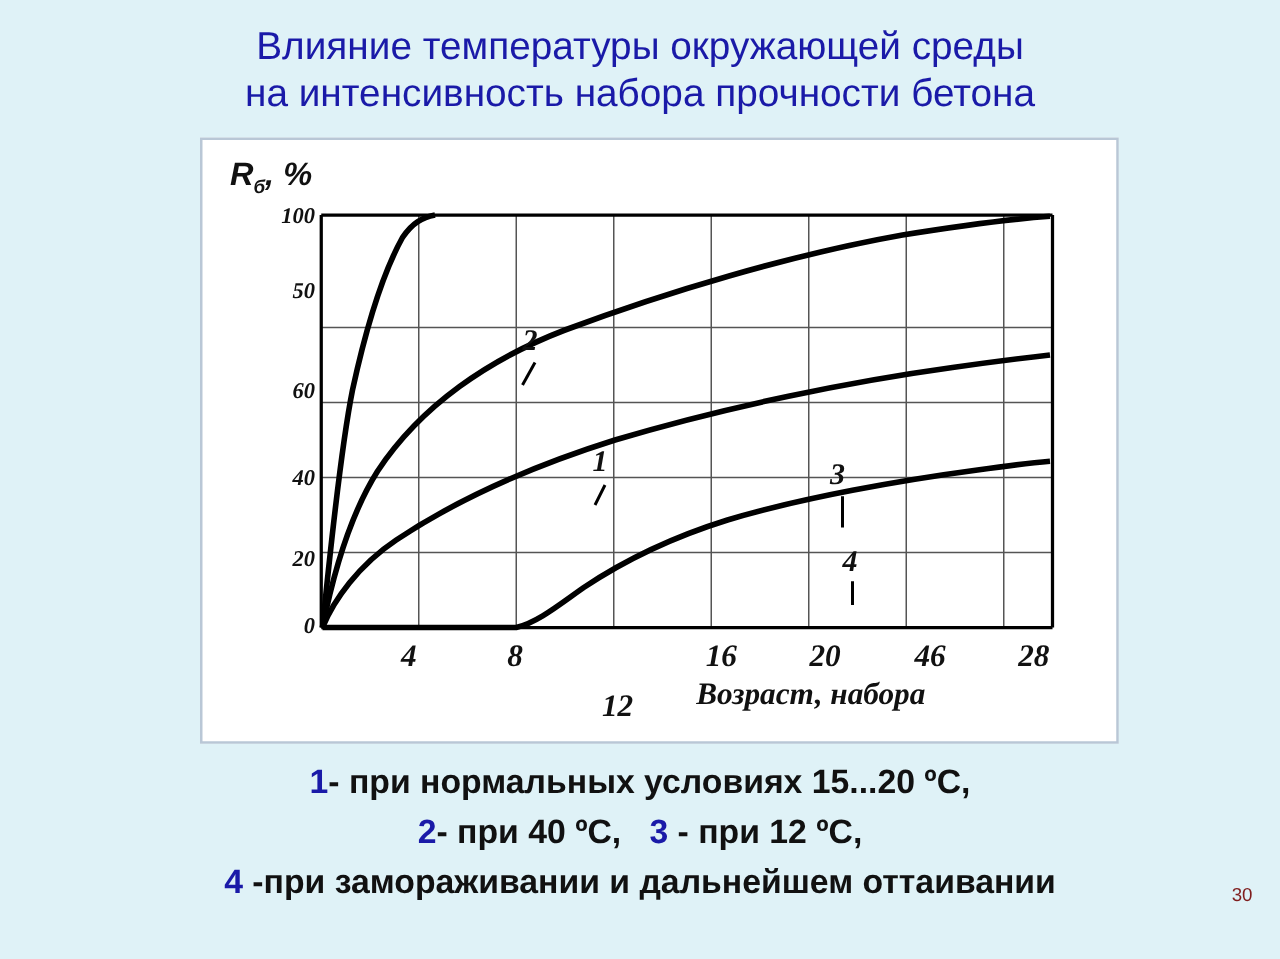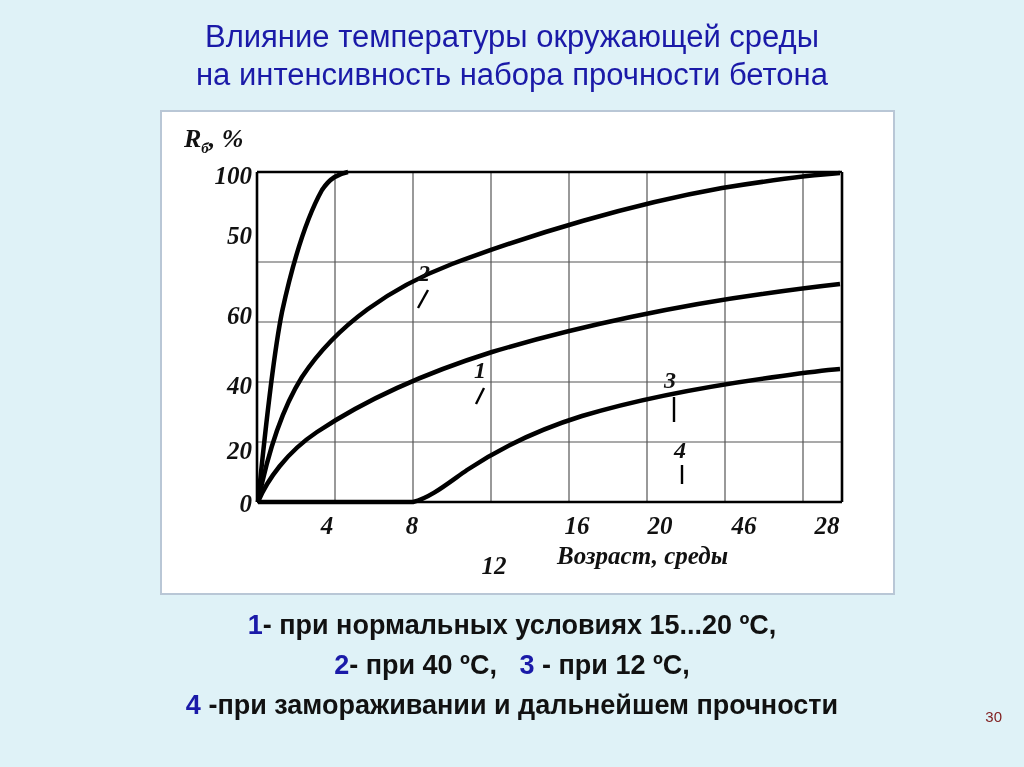--- a/index.html
+++ b/index.html
@@ -47,21 +47,21 @@
     position: absolute;
     left: 0;
     top: 0;
     width: 735px;
     height: 485px;
   }
   .axis-label-y {
     position: absolute;
     left: 22px;
     top: 12px;
-    font-family: Liberation Serif, serif;
+    font-family: Liberation Sans, sans-serif;
     font-style: italic;
     font-size: 26px;
     color: #111;
     font-weight: bold;
   }
   .axis-label-y sub {
     font-size: 15px;
   }
   .axis-label-x {
     position: absolute;
@@ -70,21 +70,21 @@
     font-family: "Liberation Serif", serif;
     font-style: italic;
     font-size: 25px;
     color: #111;
     font-weight: bold;
   }
   .ytick {
     position: absolute;
     font-family: "Liberation Serif", serif;
     font-style: italic;
-    font-size: 25px;
+    font-size: 18px;
     font-weight: bold;
     color: #111;
     text-align: right;
     width: 62px;
   }
   .xtick {
     position: absolute;
     font-family: "Liberation Serif", serif;
     font-style: italic;
     font-size: 25px;
@@ -152,21 +152,21 @@
       <div class="ytick" style="left:28px; top:378px;">0</div>
 
       <div class="xtick" style="left:145px; top:400px;">4</div>
       <div class="xtick" style="left:230px; top:400px;">8</div>
       <div class="xtick" style="left:312px; top:400px;margin-top:40px;">12</div>
       <div class="xtick" style="left:395px; top:400px;">16</div>
       <div class="xtick" style="left:478px; top:400px;">20</div>
       <div class="xtick" style="left:562px; top:400px;">46</div>
       <div class="xtick" style="left:645px; top:400px;">28</div>
 
-      <div class="axis-label-x">Возраст, среды</div>
+      <div class="axis-label-x">Возраст, набора</div>
 
       <div class="curve-label" style="left:256px; top:148px;">2</div>
       <div class="curve-label" style="left:312px; top:245px;">1</div>
       <div class="curve-label" style="left:502px; top:255px;">3</div>
       <div class="curve-label" style="left:512px; top:325px;">4</div>
 
       <svg width="735" height="485" viewBox="0 0 735 485">
 
         <g stroke="#555" stroke-width="1.2">
           <line x1="173" y1="60" x2="173" y2="390"></line>
@@ -211,18 +211,18 @@
 
   <div class="legend">
     <span class="row">
       <span class="num">1</span><span>- при нормальных условиях 15...20 ºC,</span>
     </span>
     <span class="row">
       <span class="num">2</span><span>- при 40 ºC,</span>&nbsp;&nbsp;
       <span class="num">3</span><span> - при 12 ºC,</span>
     </span>
     <span class="row">
-      <span class="num">4</span><span> -при замораживании и дальнейшем прочности</span>
+      <span class="num">4</span><span> -при замораживании и дальнейшем оттаивании</span>
     </span>
   </div>
 
   <div class="page-num">30</div>
 </div>
 
 </body></html>

